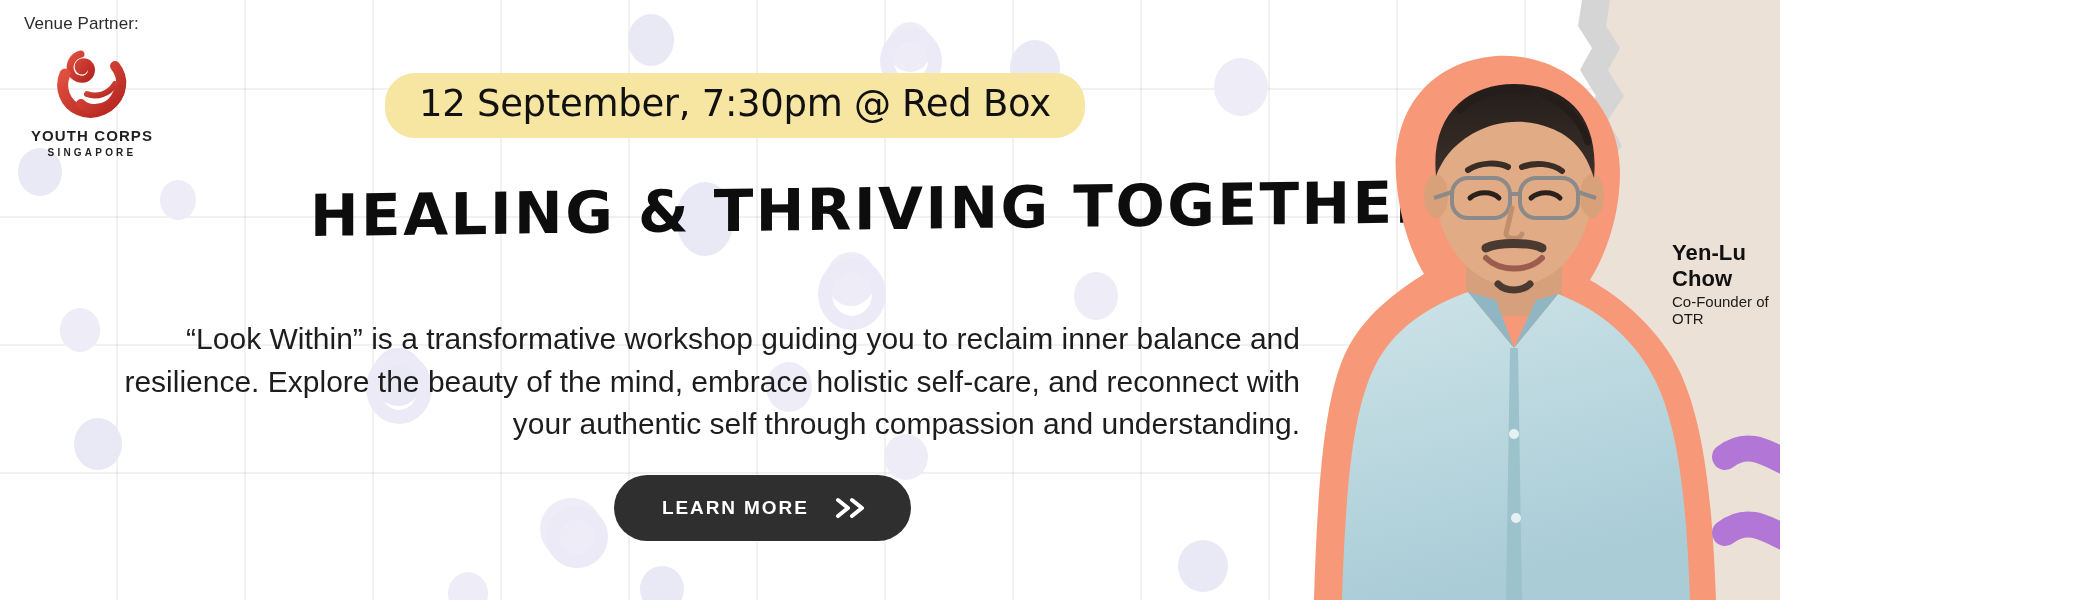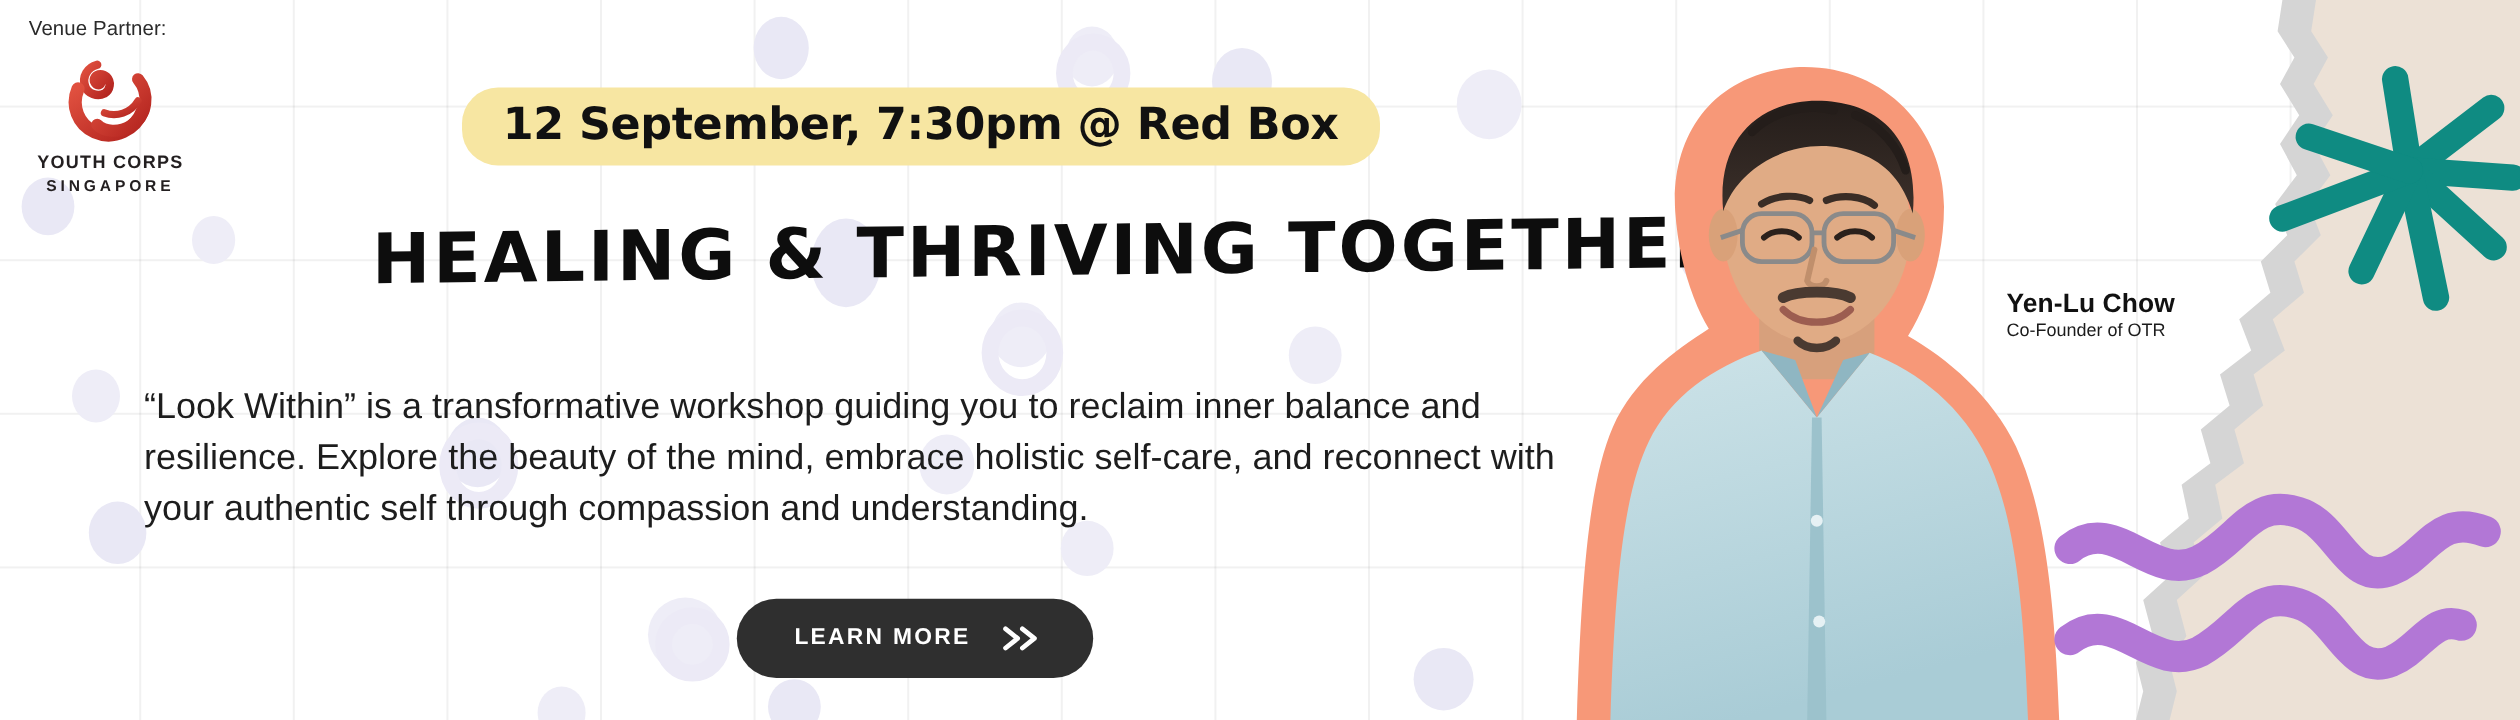--- a/index.html
+++ b/index.html
@@ -1,20 +1,20 @@
 <!DOCTYPE html>
 <html><head>
 <meta charset="utf-8">
 <style>
   html,body{margin:0;padding:0;background:#fff;}
   body{font-family:"Liberation Sans",sans-serif;}
 
   .banner{
     position:relative;
-    width:2100px;height:600px;
+    width:1780px;height:600px;
     overflow:hidden;
     background:#ffffff;
   }
 
   
   .grid{
     position:absolute;inset:0;
     background-image:
       linear-gradient(to right,rgba(0,0,0,.055) 2px,transparent 2px),
       linear-gradient(to bottom,rgba(0,0,0,.055) 2px,transparent 2px);
@@ -35,63 +35,62 @@
   
   .venue{position:absolute;left:24px;top:14px;width:180px;}
   .venue-label{font-size:17px;color:#2b2b2b;letter-spacing:.1px;}
   .logo{margin-top:14px;width:136px;text-align:center;}
   .logo svg{display:block;margin:0 auto;}
   .logo-name{
     font-size:15px;font-weight:700;letter-spacing:1.1px;color:#231f20;
     margin-top:7px;
   }
   .logo-sub{
-    font-size:13px;font-weight:600;letter-spacing:3.2px;color:#231f20;
+    font-size:10px;font-weight:600;letter-spacing:3.2px;color:#231f20;
     margin-top:3px;
   }
 
   
   .pill{
     position:absolute;left:385px;top:73px;
     background:#f7e6a2;border-radius:30px;
     padding:9px 34px 13px 34px;
     font-family:"DejaVu Sans",sans-serif;
-    font-weight:700;font-size:37px;color:#111;
+    font-weight:400;font-size:37px;color:#111;
     letter-spacing:-.3px;white-space:nowrap;
   }
 
   
   .headline{
     position:absolute;left:310px;top:176px;width:1000px;
     text-align:center;
     font-family:"DejaVu Sans",sans-serif;
     font-weight:700;font-size:58px;color:#0d0d0d;
     letter-spacing:2.5px;
     white-space:nowrap;
     transform:skewY(-.7deg);
   }
 
   
   .blurb{
     position:absolute;left:120px;top:288px;width:1180px;
-    text-align:left;
+    text-align:right;
     font-size:30px;line-height:1.42;color:#1d1d1d;
     font-weight:400;
   }
 
   
   .cta{
     position:absolute;left:614px;top:475px;
     display:inline-flex;align-items:center;gap:26px;
     background:#2f2f2f;color:#fff;
     border:none;border-radius:36px;
     padding:22px 42px 22px 48px;
     font-size:19px;font-weight:700;letter-spacing:1.9px;
     cursor:pointer;
-    margin-top:24px;
   }
   .cta .chev{display:inline-flex;align-items:center;}
 
   
   .photo{position:absolute;left:1300px;top:48px;width:430px;height:552px;}
   .photo svg{display:block;width:100%;height:100%;}
 
   
   .speaker{position:absolute;left:1672px;top:240px;}
   .speaker-name{font-size:22px;font-weight:700;color:#111;letter-spacing:.1px;}

